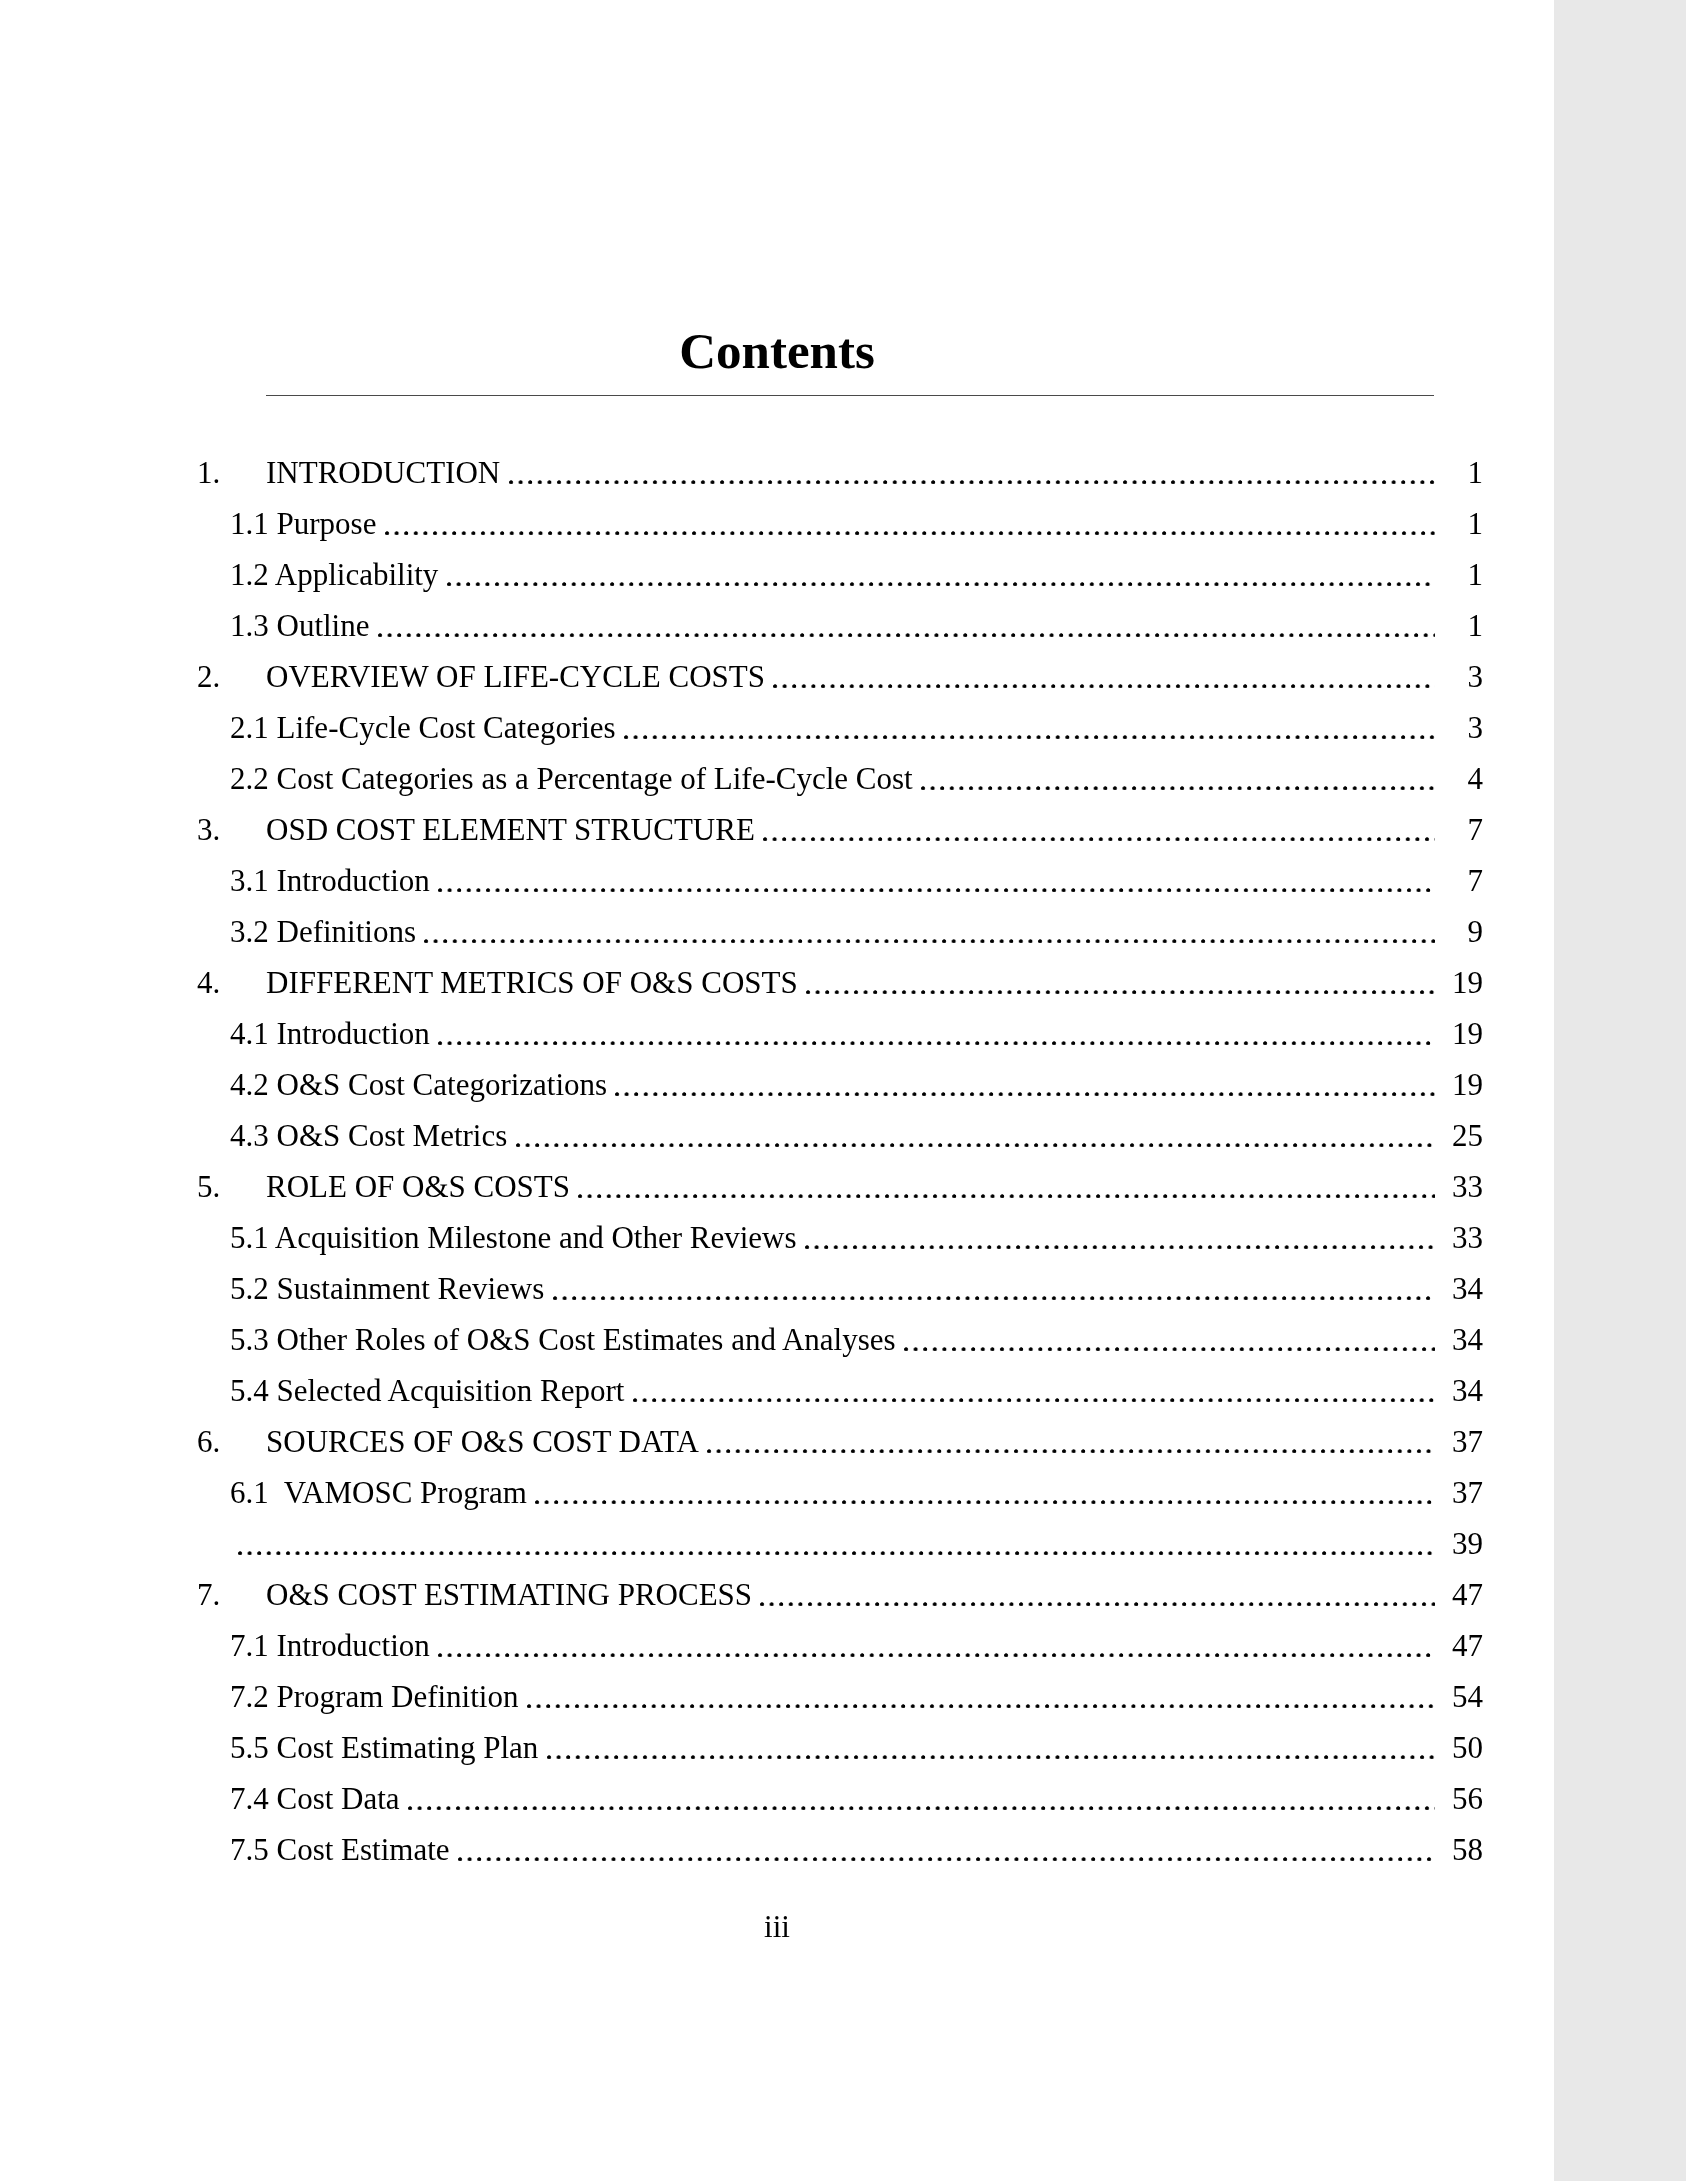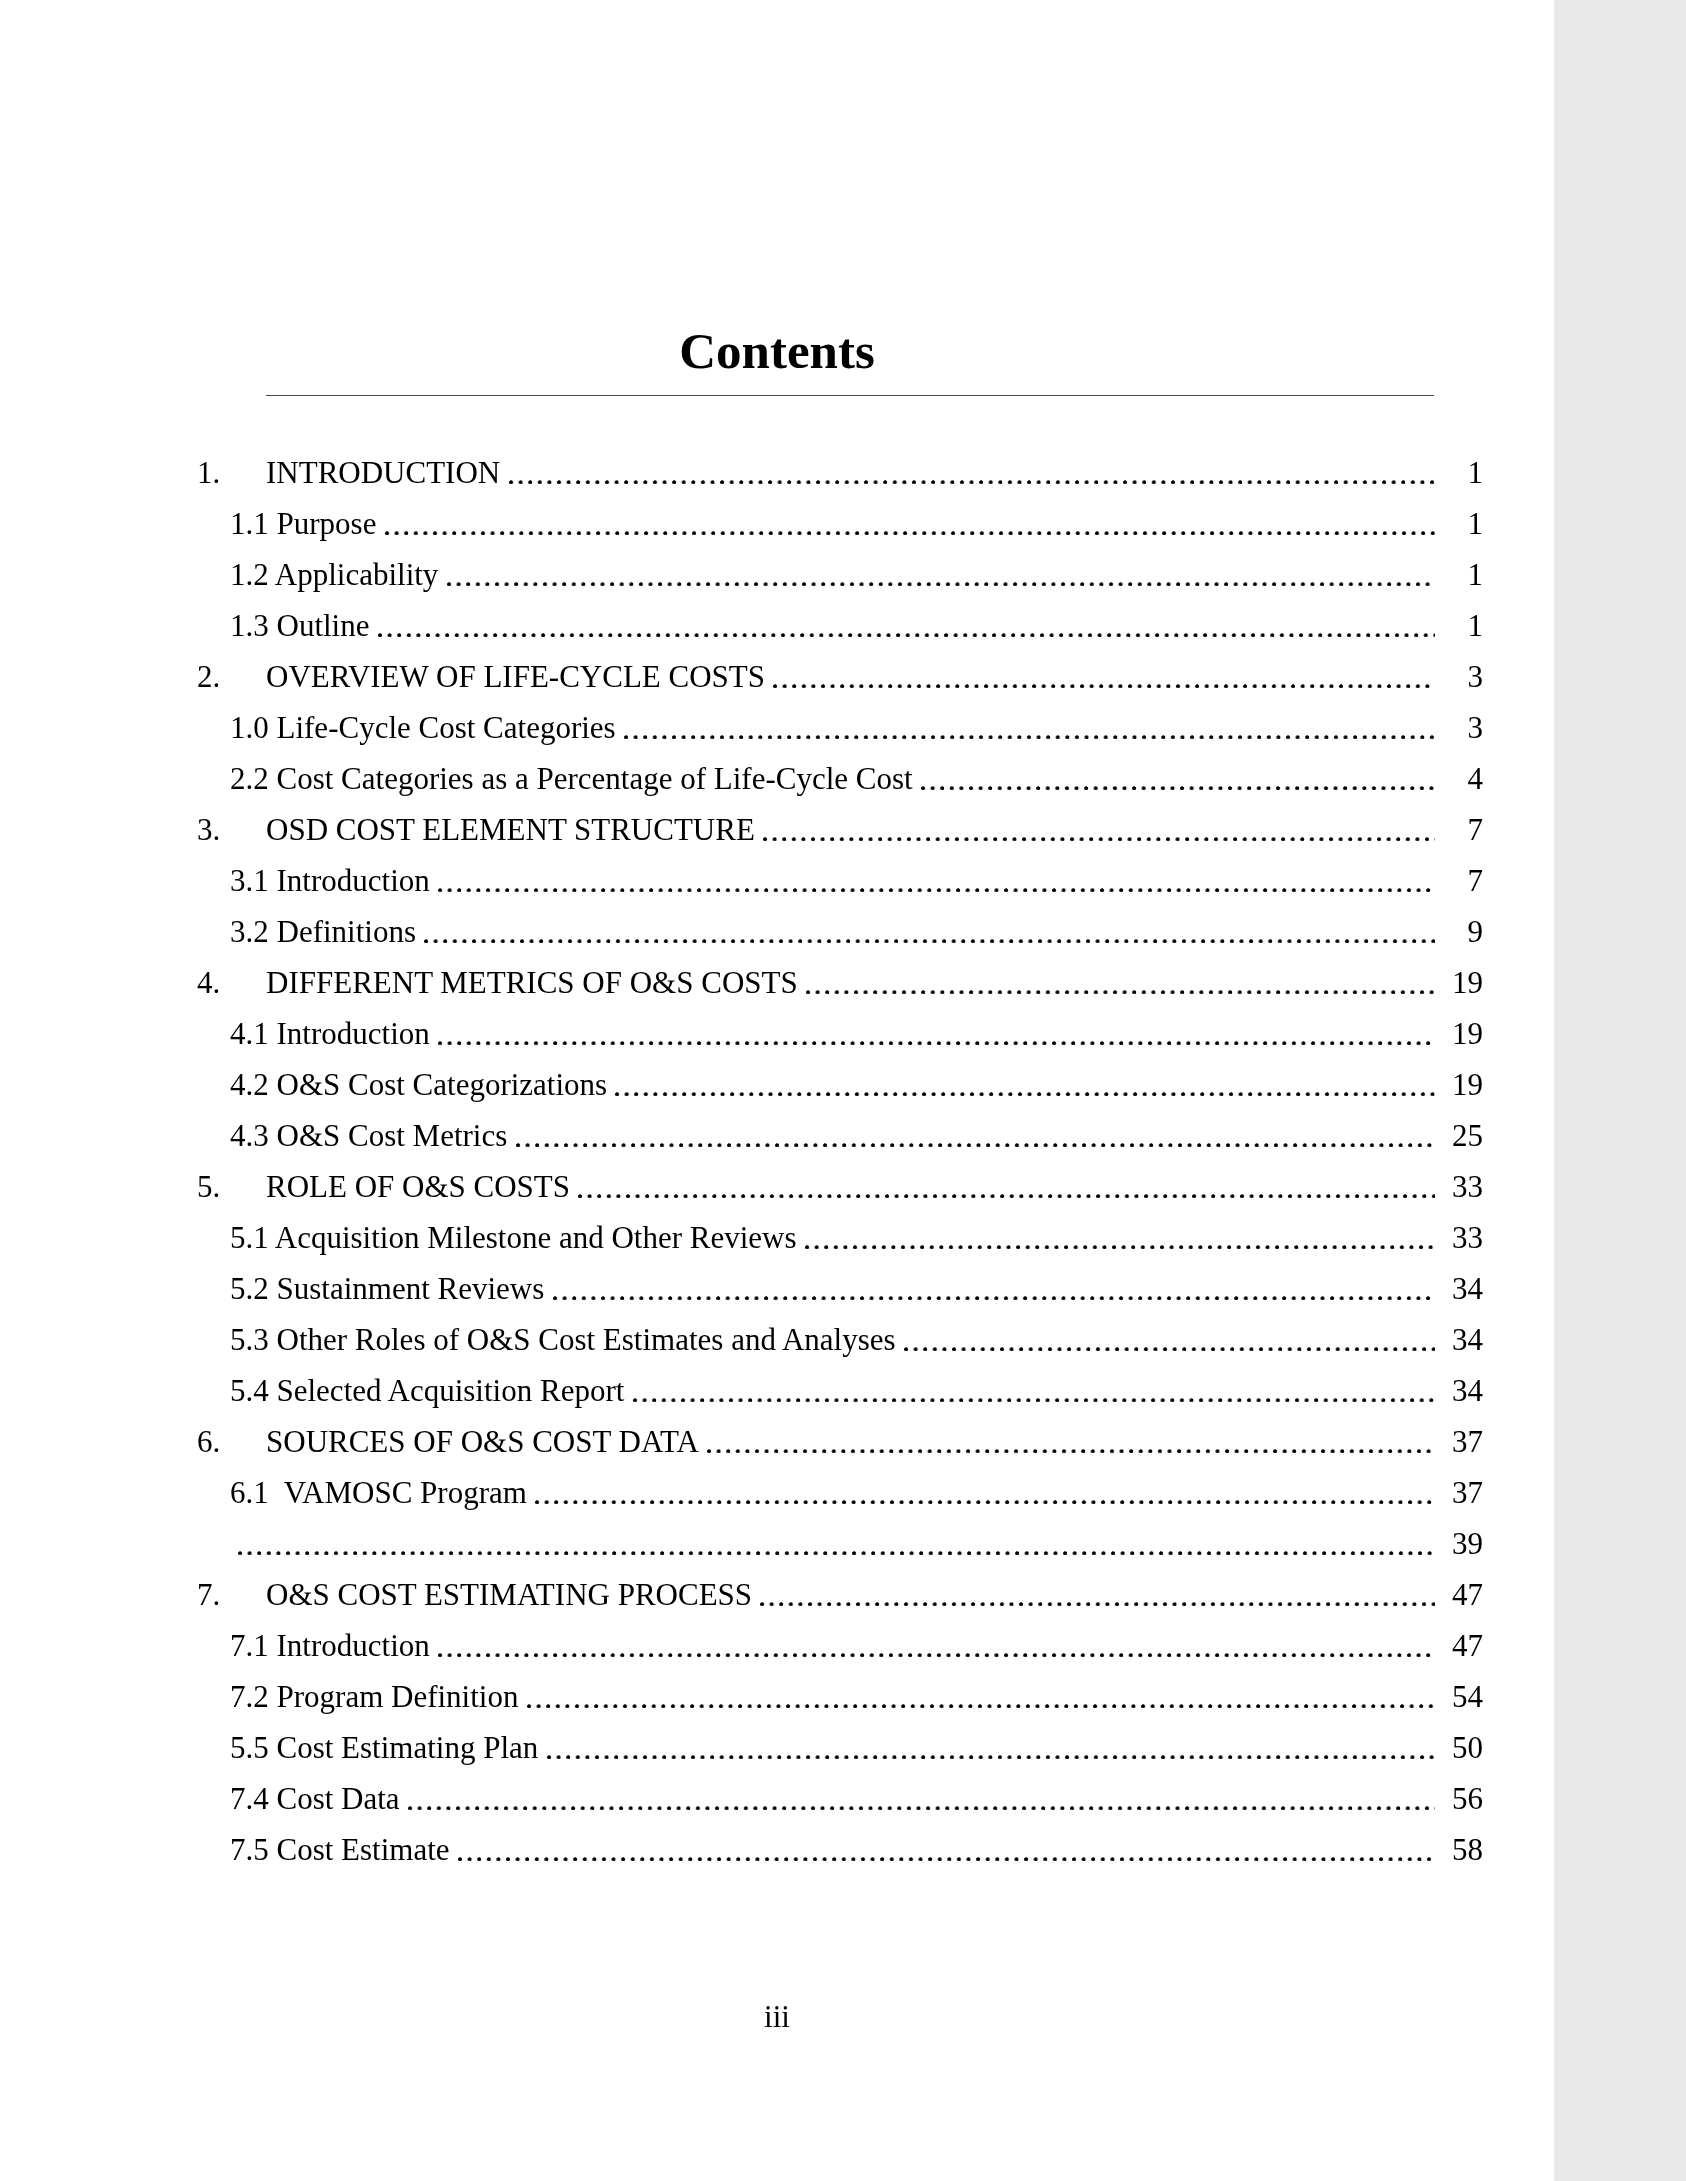--- a/index.html
+++ b/index.html
@@ -57,41 +57,41 @@
     background-repeat: repeat-x;
     background-position: left bottom;
   }
   .pagenum {
     flex: 0 0 auto;
     min-width: 44px;
     text-align: right;
   }
   .footer {
     position: absolute;
-    top: 1998px;
+    top: 1908px;
     left: 0;
     right: 0;
     text-align: center;
     font-size: 31px;
     line-height: 1.2;
   }
 </style>
 </head>
 <body>
 
 <div class="page">
   <h1 class="title">Contents</h1>
   <div class="rule"></div>
   <div class="toc" id="toc">
       <div class="row lvl1"><span class="num">1.</span><span class="label">INTRODUCTION</span><span class="leader"></span><span class="pagenum">1</span></div>
       <div class="row lvl2"><span class="label">1.1 Purpose</span><span class="leader"></span><span class="pagenum">1</span></div>
       <div class="row lvl2"><span class="label">1.2 Applicability</span><span class="leader"></span><span class="pagenum">1</span></div>
       <div class="row lvl2"><span class="label">1.3 Outline</span><span class="leader"></span><span class="pagenum">1</span></div>
       <div class="row lvl1"><span class="num">2.</span><span class="label">OVERVIEW OF LIFE-CYCLE COSTS</span><span class="leader"></span><span class="pagenum">3</span></div>
-      <div class="row lvl2"><span class="label">1.0 Life-Cycle Cost Categories</span><span class="leader"></span><span class="pagenum">3</span></div>
+      <div class="row lvl2"><span class="label">2.1 Life-Cycle Cost Categories</span><span class="leader"></span><span class="pagenum">3</span></div>
       <div class="row lvl2"><span class="label">2.2 Cost Categories as a Percentage of Life-Cycle Cost</span><span class="leader"></span><span class="pagenum">4</span></div>
       <div class="row lvl1"><span class="num">3.</span><span class="label">OSD COST ELEMENT STRUCTURE</span><span class="leader"></span><span class="pagenum">7</span></div>
       <div class="row lvl2"><span class="label">3.1 Introduction</span><span class="leader"></span><span class="pagenum">7</span></div>
       <div class="row lvl2"><span class="label">3.2 Definitions</span><span class="leader"></span><span class="pagenum">9</span></div>
       <div class="row lvl1"><span class="num">4.</span><span class="label">DIFFERENT METRICS OF O&amp;S COSTS</span><span class="leader"></span><span class="pagenum">19</span></div>
       <div class="row lvl2"><span class="label">4.1 Introduction</span><span class="leader"></span><span class="pagenum">19</span></div>
       <div class="row lvl2"><span class="label">4.2 O&amp;S Cost Categorizations</span><span class="leader"></span><span class="pagenum">19</span></div>
       <div class="row lvl2"><span class="label">4.3 O&amp;S Cost Metrics</span><span class="leader"></span><span class="pagenum">25</span></div>
       <div class="row lvl1"><span class="num">5.</span><span class="label">ROLE OF O&amp;S COSTS</span><span class="leader"></span><span class="pagenum">33</span></div>
       <div class="row lvl2"><span class="label">5.1 Acquisition Milestone and Other Reviews</span><span class="leader"></span><span class="pagenum">33</span></div>

